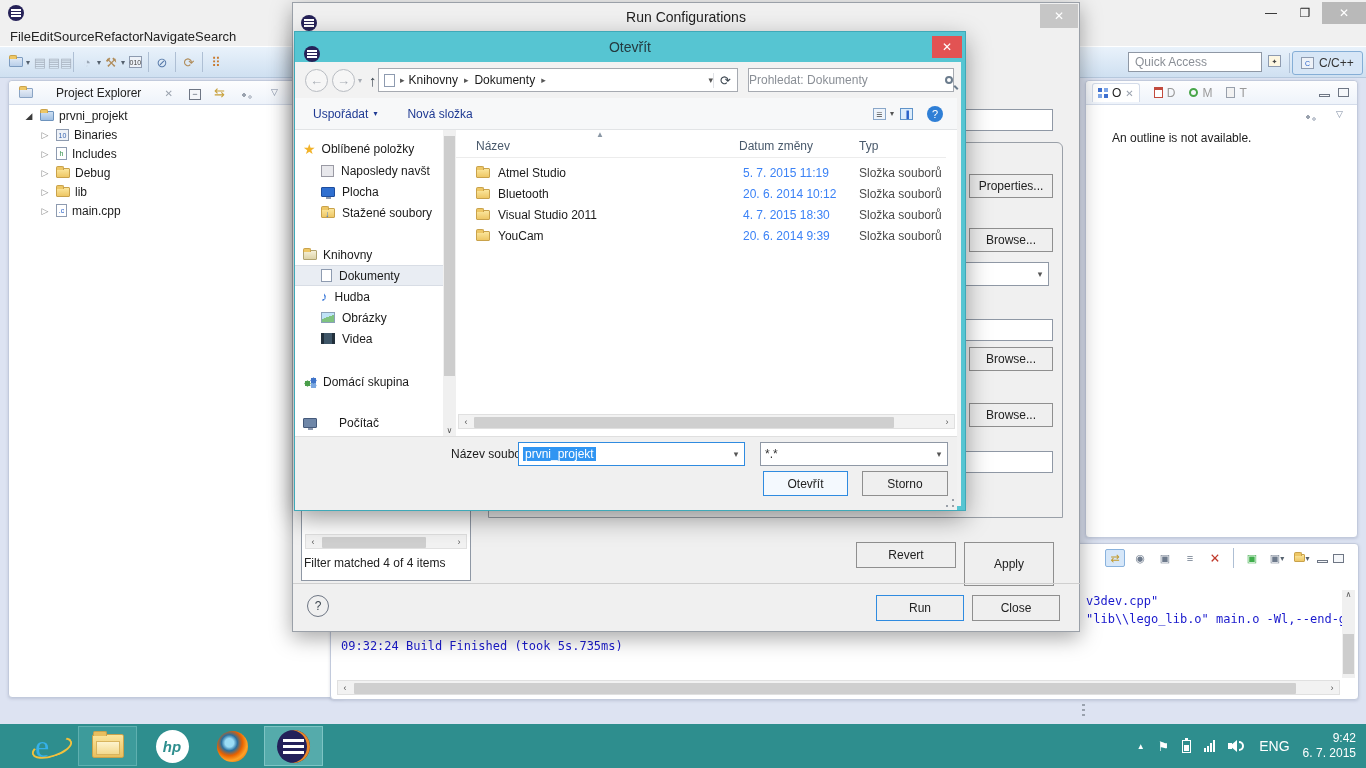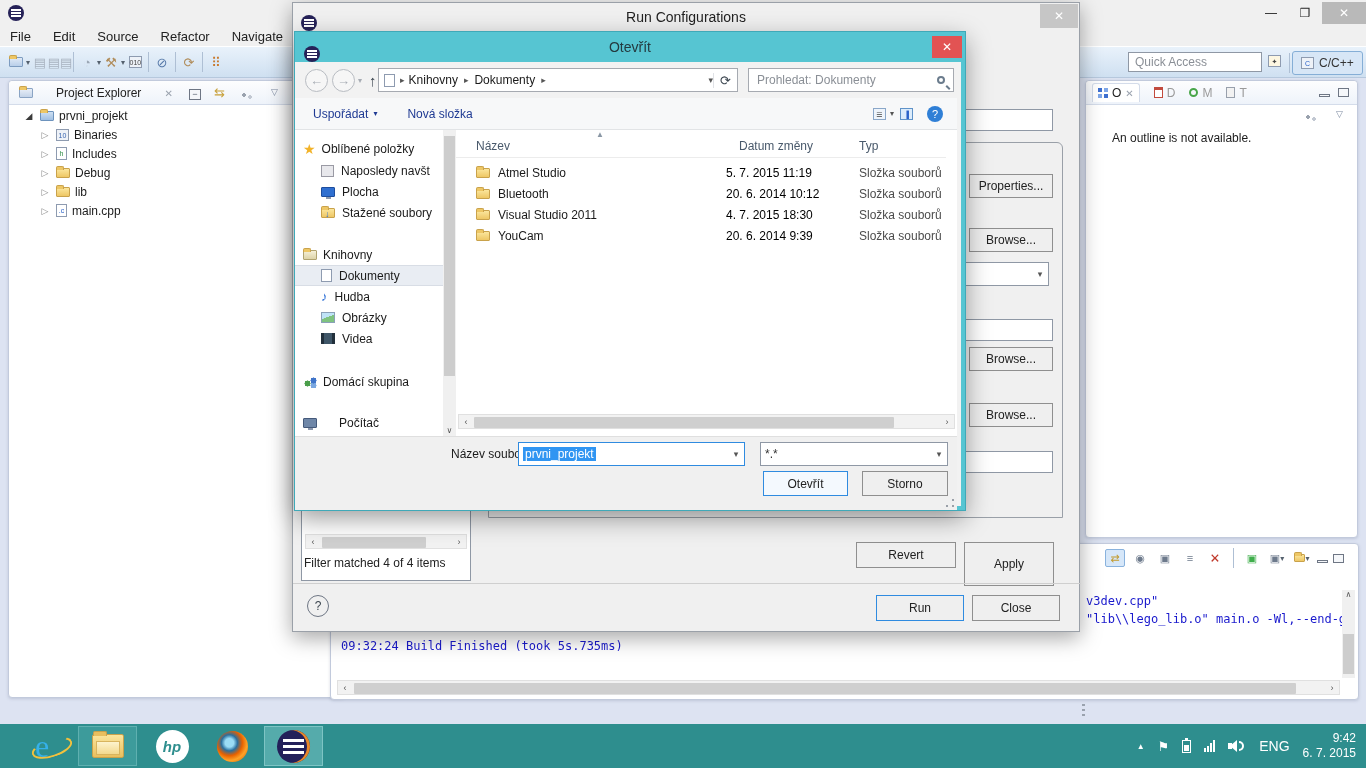--- a/index.html
+++ b/index.html
@@ -3,21 +3,21 @@
 <meta charset="utf-8">
 <style>
   *{box-sizing:border-box;margin:0;padding:0}
   html,body{width:1366px;height:768px;overflow:hidden}
   body{font-family:"Liberation Sans",sans-serif;font-size:12px;color:#333;background:#dde3f2}
   .abs{position:absolute}
   .screen{position:relative;width:1366px;height:768px}
 
   
   .e-titlebar{left:0;top:0;width:1366px;height:26px;background:#f0f0f0}
-  .e-menubar{left:0;top:26px;width:1366px;height:20px;background:#f0f0f0;display:flex;align-items:center;gap:22px;padding-left:10px;font-size:13px;color:#222}
+  .e-menubar{left:0;top:26px;width:1366px;height:20px;background:#f0f0f0;display:flex;align-items:center;padding-left:10px;font-size:13px;color:#222}
   .e-toolbar{left:0;top:46px;width:1366px;height:32px;background:linear-gradient(#e9f2fb,#cfe0f1);border-top:1px solid #fff;border-bottom:1px solid #b6c8dd}
   .tb-ic{display:inline-flex;align-items:center;justify-content:center;width:20px;height:22px;font-size:13px;color:#7d8aa0}
   .tb-sep{display:inline-block;width:1px;height:20px;background:#aebfd4;margin:0 3px;vertical-align:middle}
   .chevd{font-size:8px;color:#55616e}
   .winctl{display:flex;align-items:center;justify-content:center;width:34px;height:22px;font-size:12px;color:#222}
   .winctl.close{background:#b9b9b9;color:#fff;width:44px}
 
   .panel{position:absolute;background:#fff;border:1px solid #c2cadc;border-radius:4px;box-shadow:0 1px 3px rgba(100,110,140,.25)}
 
   
@@ -73,30 +73,30 @@
   .field{position:absolute;background:#fff;border:1px solid #8f98a5}
   .groupline{position:absolute;border:1px solid #9aa0a8;border-left:none;border-bottom:none;border-radius:0 6px 0 0}
 
   .od-dialog{position:absolute;left:295px;top:32px;width:670px;height:478px;background:#f2f2f2;border:4px solid #56c5d2;outline:1px solid #3fa9b8;box-shadow:0 8px 24px rgba(0,0,0,.4)}
   .od-title{position:absolute;left:-4px;top:-4px;width:670px;height:30px;background:#56c5d2;display:flex;align-items:center}
   .od-title .t{position:absolute;left:0;right:0;text-align:center;font-size:14px;color:#243a3f}
   .od-close{position:absolute;right:3px;top:4px;width:30px;height:22px;background:#e25353;color:#fff;display:flex;align-items:center;justify-content:center;font-size:12px}
   .navrow{position:absolute;left:-4px;top:26px;width:662px;height:36px;background:#f2f2f2;display:flex;align-items:center}
   .navcirc{width:23px;height:23px;border-radius:50%;border:1px solid #b8bcc2;color:#a7acb4;display:flex;align-items:center;justify-content:center;font-size:13px;background:#f6f6f6}
   .addr{position:absolute;left:83px;top:6px;width:360px;height:24px;background:#fff;border:1px solid #a6aab1;display:flex;align-items:center;font-size:12px;color:#1a1a1a}
-  .srch{position:absolute;left:453px;top:6px;width:206px;height:24px;background:#fff;border:1px solid #a6aab1;display:flex;align-items:center;padding:0 8px;color:#8a8f96}
+  .srch{position:absolute;left:453px;top:6px;width:206px;height:24px;background:#fff;border:1px solid #a6aab1;display:flex;align-items:center;padding:0 0;color:#8a8f96}
   .cmdrow{position:absolute;left:-4px;top:62px;width:662px;height:32px;background:#f7f8f9;border-bottom:1px solid #e2e4e6;display:flex;align-items:center;font-size:12px;color:#1f3a93}
   .odcontent{position:absolute;left:-4px;top:94px;width:662px;height:306px;background:#fff}
   .sb-row{position:absolute;height:21px;display:flex;align-items:center;gap:7px;font-size:12px;color:#1a1a1a;padding-left:0}
   .sb-row.sel{background:#e9edf3;border-top:1px solid #d8dde5;border-bottom:1px solid #d8dde5}
   .vscroll{position:absolute;width:13px;background:#f0f0f0}
   .vthumb{position:absolute;left:1px;width:11px;background:#cdcdcd}
   .colhead{position:absolute;font-size:12px;color:#49596b}
   .frow{position:absolute;height:21px;display:flex;align-items:center;font-size:12px;color:#1a1a1a}
-  .fcell-date{position:absolute;left:270px;color:#000000}
+  .fcell-date{position:absolute;left:287px;color:#3b82f6}
   .fcell-type{position:absolute;left:403px;color:#4c4c4c}
   .odfooter{position:absolute;left:-4px;top:400px;width:662px;height:74px;background:#f0f0f0;border-top:1px solid #dfdfdf}
   .combo{position:absolute;background:#fff;border:1px solid #8f98a5;display:flex;align-items:center;font-size:12px}
   .combo .cv{flex:1;padding:0 4px;white-space:nowrap;overflow:hidden}
   .combo .ch{width:16px;text-align:center;color:#555;font-size:9px}
   .hl{background:#3095f2;color:#fff;padding:1px 2px}
   .mag{display:inline-block;width:8px;height:8px;border:2px solid #6b7c8d;border-radius:50%;position:relative;margin-left:auto}
   .mag::after{content:"";position:absolute;width:2px;height:5px;background:#6b7c8d;left:8px;top:7px;transform:rotate(-45deg)}
   .grip{position:absolute;right:2px;bottom:2px;width:10px;height:10px;background:
     radial-gradient(circle,#9aa0a8 0 35%,transparent 40%) 6px 6px/4px 4px no-repeat,

